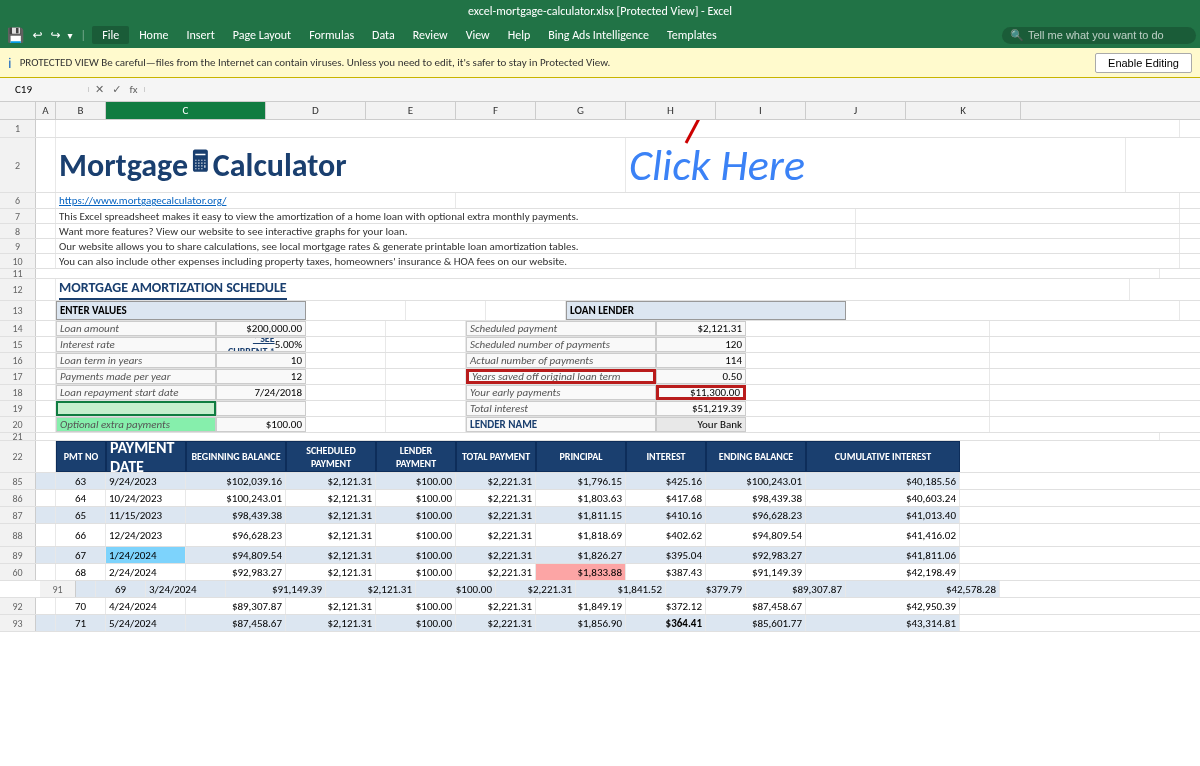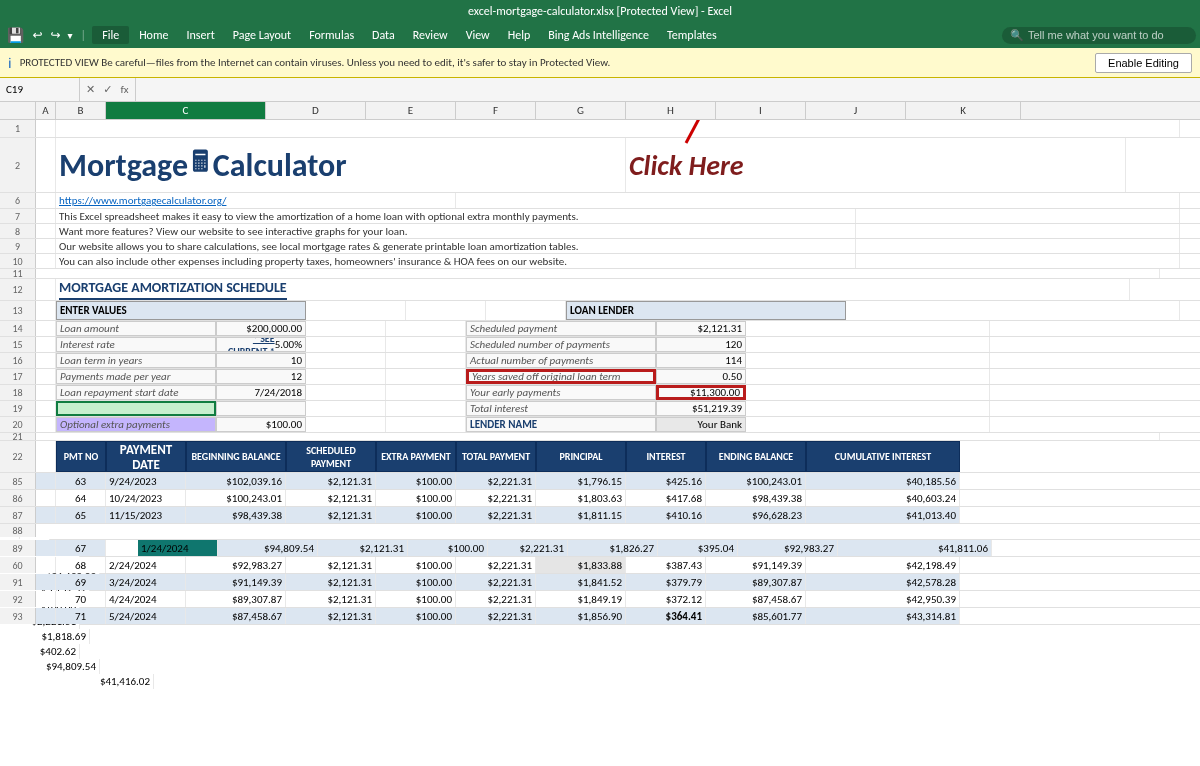--- a/index.html
+++ b/index.html
@@ -93,21 +93,21 @@
       border-radius: 2px;
     }
 
     
     .formula-bar {
       background: #f5f5f5;
       border-bottom: 1px solid #ccc;
       display: flex;
       align-items: center;
       height: 24px;
-      padding: 0;
+      padding: 9px;
     }
     .cell-ref {
       width: 80px;
       border-right: 1px solid #ccc;
       padding: 0 6px;
       font-size: 11px;
       height: 100%;
       display: flex;
       align-items: center;
     }
@@ -218,23 +218,23 @@
     
     .mortgage-title {
       font-size: 32px;
       font-weight: bold;
       color: #1a3f6f;
       display: flex;
       align-items: center;
       gap: 4px;
     }
     .click-here-text {
-      font-size: 28px;
-      font-weight: bold;
-      color: #7f1d1d;
+      font-size: 44px;
+      font-weight: normal;
+      color: #3b82f6;
       font-style: italic;
     }
     .link-text {
       color: #0563c1;
       text-decoration: underline;
       font-size: 11px;
     }
     .desc-text {
       font-size: 11px;
       color: #333;
@@ -496,43 +496,43 @@
       <div class="cell" style="width:80px;"></div>
       <div class="cell" style="width:80px;"></div>
       <div class="cell" style="width:190px;font-style:italic;font-size:11px;color:#555;background:#f9f9f9;border:1px solid #ccc;">Total interest</div>
       <div class="cell" style="width:90px;text-align:right;font-size:11px;background:#f9f9f9;border:1px solid #ccc;justify-content:flex-end;">$51,219.39</div>
       <div class="cell" style="width:244px;"></div>
     </div>
 
     <div class="spreadsheet-row" style="height:16px;">
       <div class="row-num">20</div>
       <div class="cell col-a"></div>
-      <div class="cell" style="width:160px;font-style:italic;font-size:11px;color:#555;background:#c4b5fd;border:1px solid #ccc;">Optional extra payments</div>
+      <div class="cell" style="width:160px;font-style:italic;font-size:11px;color:#555;background:#86efac;border:1px solid #ccc;">Optional extra payments</div>
       <div class="cell" style="width:90px;text-align:right;font-size:11px;background:#f9f9f9;border:1px solid #ccc;justify-content:flex-end;">$100.00</div>
       <div class="cell" style="width:80px;"></div>
       <div class="cell" style="width:80px;"></div>
       <div class="cell" style="width:190px;font-weight:bold;font-size:11px;color:#1a3f6f;background:#f9f9f9;border:1px solid #ccc;">LENDER NAME</div>
       <div class="cell" style="width:90px;text-align:right;font-size:11px;background:#e8e8e8;border:1px solid #ccc;justify-content:flex-end;">Your Bank</div>
       <div class="cell" style="width:244px;"></div>
     </div>
 
     <div class="spreadsheet-row" style="height:8px;">
       <div class="row-num">21</div>
       <div class="cell" style="width:1124px;"></div>
     </div>
 
     <div class="spreadsheet-row" style="height:32px;">
       <div class="row-num">22</div>
       <div class="cell col-a"></div>
       <div style="display:flex;width:1104px;">
         <div style="width:50px;background:#1a3f6f;color:white;font-size:10px;font-weight:bold;padding:2px 3px;text-align:center;border:1px solid #0d2d5a;display:flex;align-items:center;justify-content:center;">PMT NO</div>
-        <div style="width:80px;background:#1a3f6f;color:white;font-size:13px;font-weight:bold;padding:2px 3px;text-align:center;border:1px solid #0d2d5a;display:flex;align-items:center;justify-content:center;">PAYMENT DATE</div>
+        <div style="width:80px;background:#1a3f6f;color:white;font-size:16px;font-weight:bold;padding:2px 3px;text-align:left;border:1px solid #0d2d5a;display:flex;align-items:center;justify-content:center;">PAYMENT DATE</div>
         <div style="width:100px;background:#1a3f6f;color:white;font-size:10px;font-weight:bold;padding:2px 3px;text-align:center;border:1px solid #0d2d5a;display:flex;align-items:center;justify-content:center;">BEGINNING BALANCE</div>
         <div style="width:90px;background:#1a3f6f;color:white;font-size:10px;font-weight:bold;padding:2px 3px;text-align:center;border:1px solid #0d2d5a;display:flex;align-items:center;justify-content:center;">SCHEDULED PAYMENT</div>
-        <div style="width:80px;background:#1a3f6f;color:white;font-size:10px;font-weight:bold;padding:2px 3px;text-align:center;border:1px solid #0d2d5a;display:flex;align-items:center;justify-content:center;">EXTRA PAYMENT</div>
+        <div style="width:80px;background:#1a3f6f;color:white;font-size:10px;font-weight:bold;padding:2px 3px;text-align:center;border:1px solid #0d2d5a;display:flex;align-items:center;justify-content:center;">LENDER PAYMENT</div>
         <div style="width:80px;background:#1a3f6f;color:white;font-size:10px;font-weight:bold;padding:2px 3px;text-align:center;border:1px solid #0d2d5a;display:flex;align-items:center;justify-content:center;">TOTAL PAYMENT</div>
         <div style="width:90px;background:#1a3f6f;color:white;font-size:10px;font-weight:bold;padding:2px 3px;text-align:center;border:1px solid #0d2d5a;display:flex;align-items:center;justify-content:center;">PRINCIPAL</div>
         <div style="width:80px;background:#1a3f6f;color:white;font-size:10px;font-weight:bold;padding:2px 3px;text-align:center;border:1px solid #0d2d5a;display:flex;align-items:center;justify-content:center;">INTEREST</div>
         <div style="width:100px;background:#1a3f6f;color:white;font-size:10px;font-weight:bold;padding:2px 3px;text-align:center;border:1px solid #0d2d5a;display:flex;align-items:center;justify-content:center;">ENDING BALANCE</div>
         <div style="width:154px;background:#1a3f6f;color:white;font-size:10px;font-weight:bold;padding:2px 3px;text-align:center;border:1px solid #0d2d5a;display:flex;align-items:center;justify-content:center;">CUMULATIVE INTEREST</div>
       </div>
     </div>
 
     <div id="data-rows-container">
         <div class="spreadsheet-row" style="height: 17px;">
@@ -570,63 +570,63 @@
     <div class="cell" style="width:80px;background:#dce6f1;">11/15/2023</div>
     <div class="cell" style="width:100px;background:#dce6f1;justify-content:flex-end;">$98,439.38</div>
     <div class="cell" style="width:90px;background:#dce6f1;justify-content:flex-end;">$2,121.31</div>
     <div class="cell" style="width:80px;background:#dce6f1;justify-content:flex-end;">$100.00</div>
     <div class="cell" style="width:80px;background:#dce6f1;justify-content:flex-end;">$2,221.31</div>
     <div class="cell" style="width:90px;background:#dce6f1;justify-content:flex-end;">$1,811.15</div>
     <div class="cell" style="width:80px;background:#dce6f1;justify-content:flex-end;">$410.16</div>
     <div class="cell" style="width:100px;background:#dce6f1;justify-content:flex-end;">$96,628.23</div>
     <div class="cell" style="width:154px;background:#dce6f1;justify-content:flex-end;">$41,013.40</div>
   </div>
-        <div class="spreadsheet-row" style="height: 16px; flex-direction: column;">
+        <div class="spreadsheet-row" style="height: 23px;">
     <div class="row-num">88</div>
     <div class="cell col-a" style="background:#ffffff;"></div>
     <div class="cell" style="width:50px;background:#ffffff;justify-content:center;">66</div>
     <div class="cell" style="width:80px;background:#ffffff;">12/24/2023</div>
     <div class="cell" style="width:100px;background:#ffffff;justify-content:flex-end;">$96,628.23</div>
     <div class="cell" style="width:90px;background:#ffffff;justify-content:flex-end;">$2,121.31</div>
     <div class="cell" style="width:80px;background:#ffffff;justify-content:flex-end;">$100.00</div>
     <div class="cell" style="width:80px;background:#ffffff;justify-content:flex-end;">$2,221.31</div>
     <div class="cell" style="width:90px;background:#ffffff;justify-content:flex-end;">$1,818.69</div>
     <div class="cell" style="width:80px;background:#ffffff;justify-content:flex-end;">$402.62</div>
     <div class="cell" style="width:100px;background:#ffffff;justify-content:flex-end;">$94,809.54</div>
     <div class="cell" style="width:154px;background:#ffffff;justify-content:flex-end;">$41,416.02</div>
   </div>
         <div class="spreadsheet-row" style="height: 17px;">
     <div class="row-num">89</div>
     <div class="cell col-a" style="background:#dce6f1;"></div>
     <div class="cell" style="width:50px;background:#dce6f1;justify-content:center;">67</div>
-    <div class="cell" style="width:80px;background:#0f766e;margin-left:32px;">1/24/2024</div>
+    <div class="cell" style="width:80px;background:#7dd3fc;">1/24/2024</div>
     <div class="cell" style="width:100px;background:#dce6f1;justify-content:flex-end;">$94,809.54</div>
     <div class="cell" style="width:90px;background:#dce6f1;justify-content:flex-end;">$2,121.31</div>
     <div class="cell" style="width:80px;background:#dce6f1;justify-content:flex-end;">$100.00</div>
     <div class="cell" style="width:80px;background:#dce6f1;justify-content:flex-end;">$2,221.31</div>
     <div class="cell" style="width:90px;background:#dce6f1;justify-content:flex-end;">$1,826.27</div>
     <div class="cell" style="width:80px;background:#dce6f1;justify-content:flex-end;">$395.04</div>
     <div class="cell" style="width:100px;background:#dce6f1;justify-content:flex-end;">$92,983.27</div>
     <div class="cell" style="width:154px;background:#dce6f1;justify-content:flex-end;">$41,811.06</div>
   </div>
         <div class="spreadsheet-row" style="height: 17px;">
     <div class="row-num">60</div>
     <div class="cell col-a" style="background:#ffffff;"></div>
     <div class="cell" style="width:50px;background:#ffffff;justify-content:center;">68</div>
     <div class="cell" style="width:80px;background:#ffffff;">2/24/2024</div>
     <div class="cell" style="width:100px;background:#ffffff;justify-content:flex-end;">$92,983.27</div>
     <div class="cell" style="width:90px;background:#ffffff;justify-content:flex-end;">$2,121.31</div>
     <div class="cell" style="width:80px;background:#ffffff;justify-content:flex-end;">$100.00</div>
     <div class="cell" style="width:80px;background:#ffffff;justify-content:flex-end;">$2,221.31</div>
-    <div class="cell" style="width:90px;background:#e5e5e5;justify-content:flex-end;">$1,833.88</div>
+    <div class="cell" style="width:90px;background:#fca5a5;justify-content:flex-end;">$1,833.88</div>
     <div class="cell" style="width:80px;background:#ffffff;justify-content:flex-end;">$387.43</div>
     <div class="cell" style="width:100px;background:#ffffff;justify-content:flex-end;">$91,149.39</div>
     <div class="cell" style="width:154px;background:#ffffff;justify-content:flex-end;">$42,198.49</div>
   </div>
-        <div class="spreadsheet-row" style="height: 17px;">
+        <div class="spreadsheet-row" style="height: 17px; padding-left: 40px;">
     <div class="row-num">91</div>
     <div class="cell col-a" style="background:#dce6f1;"></div>
     <div class="cell" style="width:50px;background:#dce6f1;justify-content:center;">69</div>
     <div class="cell" style="width:80px;background:#dce6f1;">3/24/2024</div>
     <div class="cell" style="width:100px;background:#dce6f1;justify-content:flex-end;">$91,149.39</div>
     <div class="cell" style="width:90px;background:#dce6f1;justify-content:flex-end;">$2,121.31</div>
     <div class="cell" style="width:80px;background:#dce6f1;justify-content:flex-end;">$100.00</div>
     <div class="cell" style="width:80px;background:#dce6f1;justify-content:flex-end;">$2,221.31</div>
     <div class="cell" style="width:90px;background:#dce6f1;justify-content:flex-end;">$1,841.52</div>
     <div class="cell" style="width:80px;background:#dce6f1;justify-content:flex-end;">$379.79</div>

